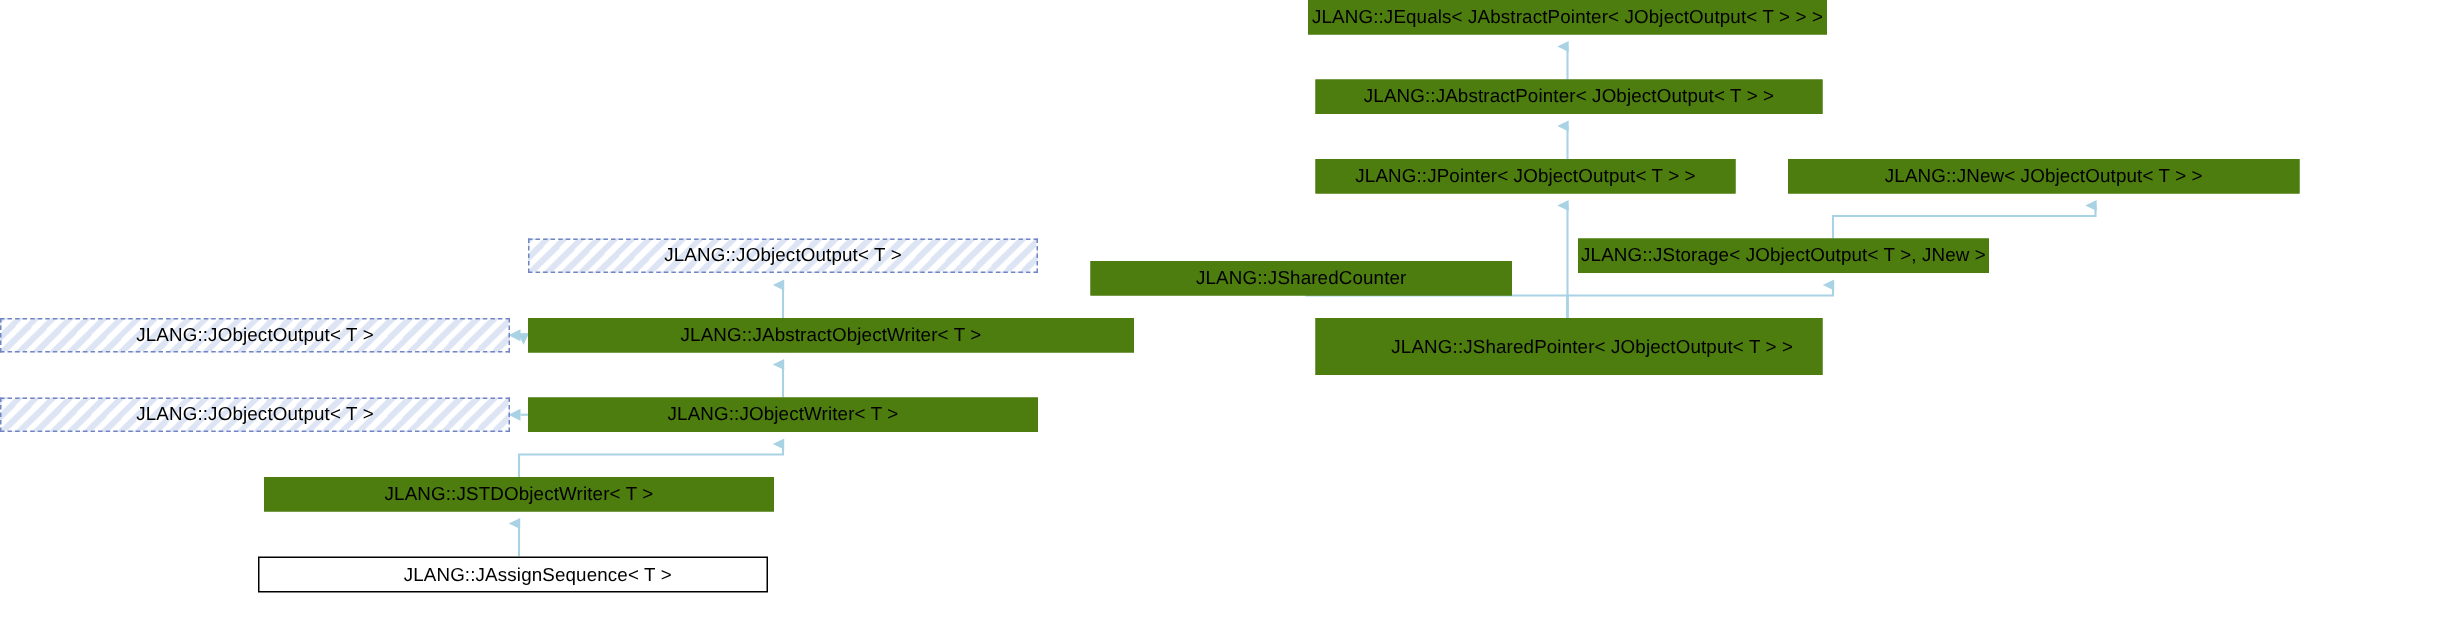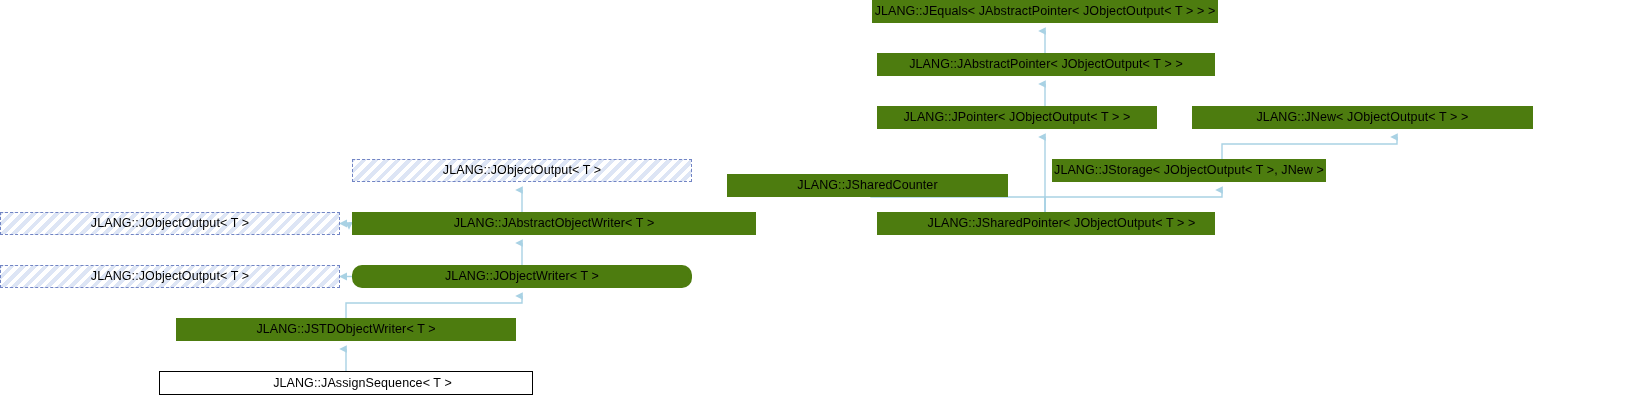--- a/index.html
+++ b/index.html
@@ -141,33 +141,33 @@
   </div>
 
   <div class="node abstract" style="left:0px; top:212px; width:340px; height:23px;">
     <span class="label">JLANG::JObjectOutput&lt; T &gt;</span>
   </div>
 
   <div class="node solid" style="left:352px; top:212px; width:404px; height:23px;">
     <span class="label">JLANG::JAbstractObjectWriter&lt; T &gt;</span>
   </div>
 
-  <div class="node solid" style="left:877px; top:212px; width:338px; height:23px;padding-left:31px;">
+  <div class="node solid" style="left:877px; top:212px; width:338px; height:38px;padding-left:31px;">
     <span class="label">JLANG::JSharedPointer&lt; JObjectOutput&lt; T &gt; &gt;</span>
   </div>
 
   <div class="node abstract" style="left:0px; top:265px; width:340px; height:23px;">
     <span class="label">JLANG::JObjectOutput&lt; T &gt;</span>
   </div>
 
-  <div class="node solid" style="left:352px; top:265px; width:340px; height:23px;border-radius:10px;">
+  <div class="node solid" style="left:352px; top:265px; width:340px; height:23px;">
     <span class="label">JLANG::JObjectWriter&lt; T &gt;</span>
   </div>
 
   <div class="node solid" style="left:176px; top:318px; width:340px; height:23px;">
     <span class="label">JLANG::JSTDObjectWriter&lt; T &gt;</span>
   </div>
 
-  <div class="node root" style="left:159px; top:371px; width:374px; height:24px;padding-left:33px;">
+  <div class="node root" style="left:172px; top:371px; width:340px; height:24px;padding-left:33px;">
     <span class="label">JLANG::JAssignSequence&lt; T &gt;</span>
   </div>
 
 </div>
 
 </body></html>

